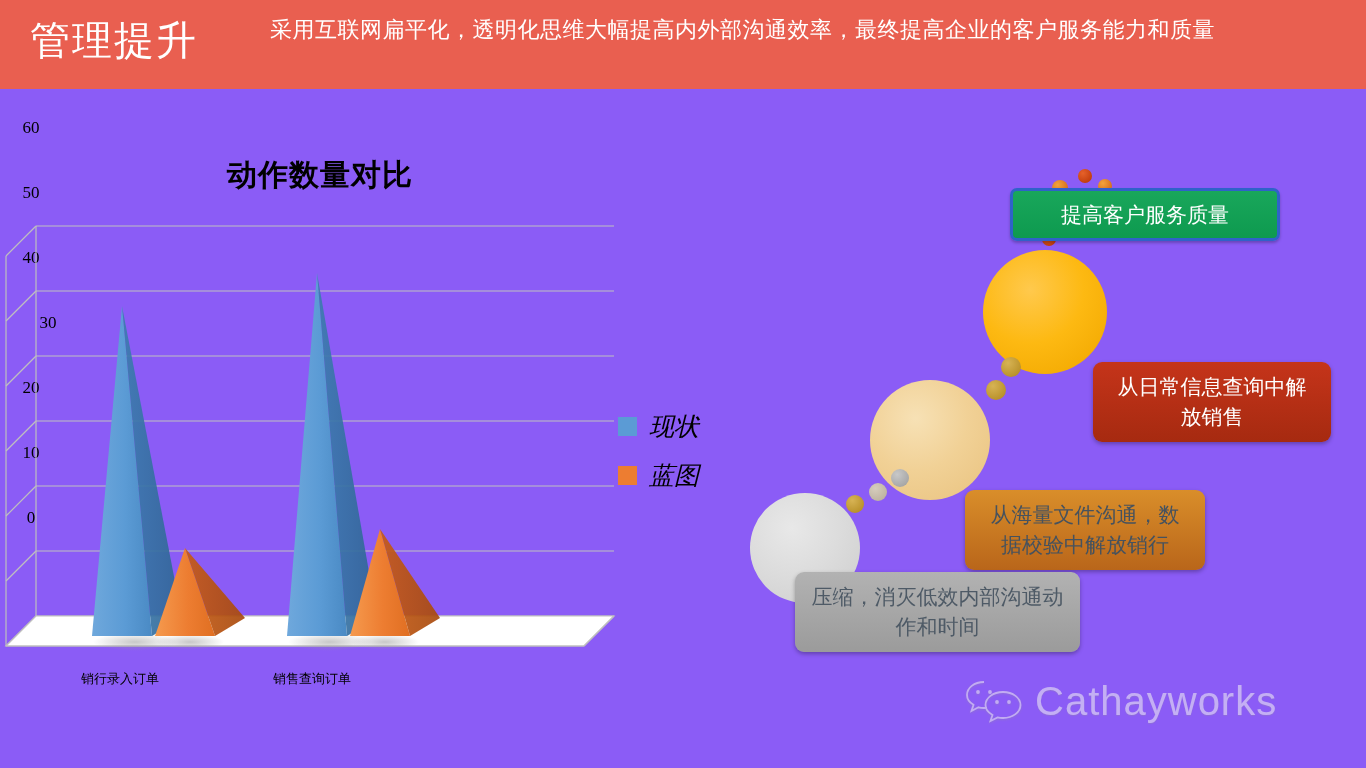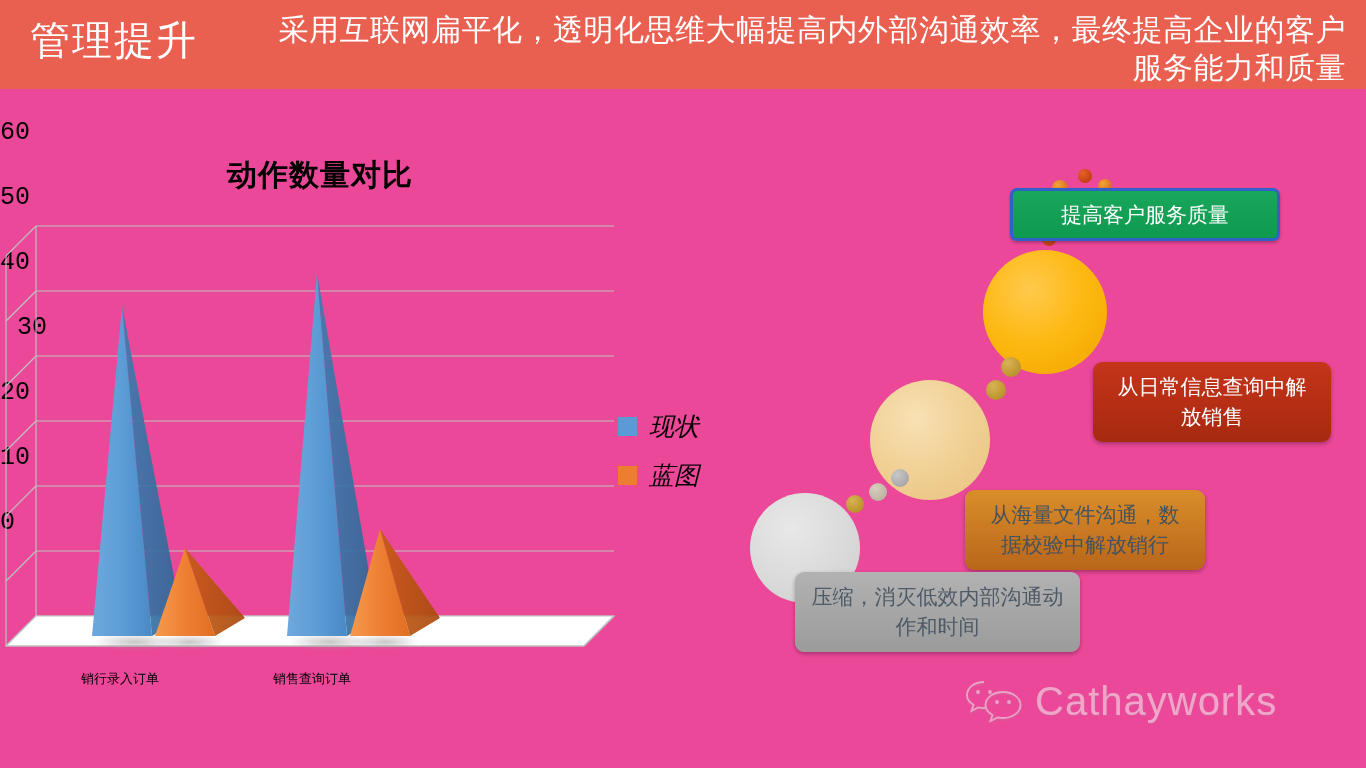--- a/index.html
+++ b/index.html
@@ -2,21 +2,21 @@
 <html><head>
 <meta charset="utf-8">
 <style>
   * { margin:0; padding:0; box-sizing:border-box; }
   html, body {
     width:1366px; height:768px;
     background:#ffffff;
     font-family:"Liberation Sans", sans-serif;
     overflow:hidden;
   }
-  #slide { position:relative; width:1366px; height:768px; background:#ec4899; }
+  #slide { position:relative; width:1366px; height:768px; background:#8b5cf6; }
 
   
   .header {
     position:absolute; left:0; top:0; width:1366px; height:89px;
     background:#e95f50;
     display:flex; align-items:flex-start;
   }
   .header-title {
     color:#ffffff;
     font-size:40px;
@@ -24,21 +24,21 @@
     font-weight:400;
     letter-spacing:2px;
     padding-left:30px;
     padding-top:18px;
     white-space:nowrap;
     width:270px;
     flex:0 0 270px;
   }
   .header-sub {
     color:#ffffff;
-    font-size:30px;
+    font-size:22px;
     line-height:38px;
     font-weight:400;
     padding-top:11px;
     padding-right:20px;
     letter-spacing:0.5px;
     text-align:right;
   }
 
   
   .chart-wrap { position:absolute; left:0; top:100px; width:710px; height:620px; }
@@ -46,23 +46,23 @@
     position:absolute; left:0; top:55px; width:640px;
     text-align:center;
     font-size:30px; font-weight:bold; color:#000;
     letter-spacing:1px;
   }
   .plot { position:absolute; left:0; top:118px; width:640px; height:440px; }
   .plot svg { display:block; }
 
   .ytick {
     position:absolute;
-    font-size:25px; color:#000;
-    text-align:left; width:62px;
-    font-family:Liberation Mono, monospace;
+    font-size:17px; color:#000;
+    text-align:center; width:62px;
+    font-family:Liberation Serif, serif;
   }
   .xlabel {
     position:absolute;
     font-size:13px; color:#000;
     text-align:center; width:180px;
   }
 
   .legend { position:absolute; left:618px; top:310px; }
   .legend-row { display:flex; align-items:center; margin-bottom:16px; }
   .legend-swatch { width:19px; height:19px; margin-right:12px; }

